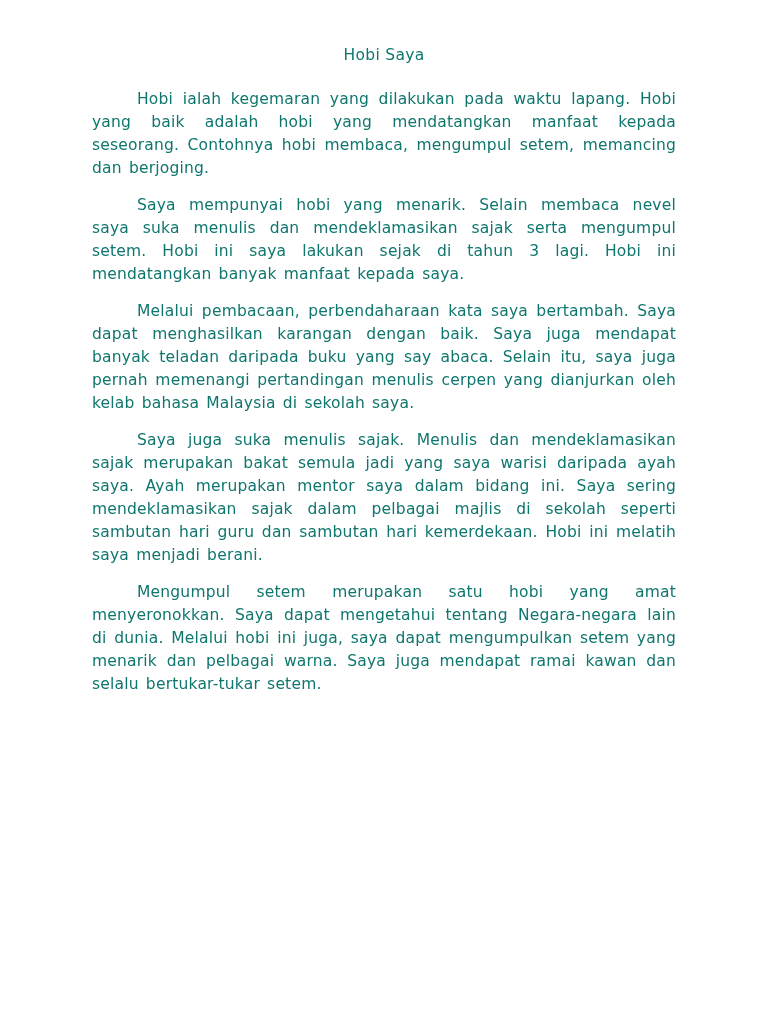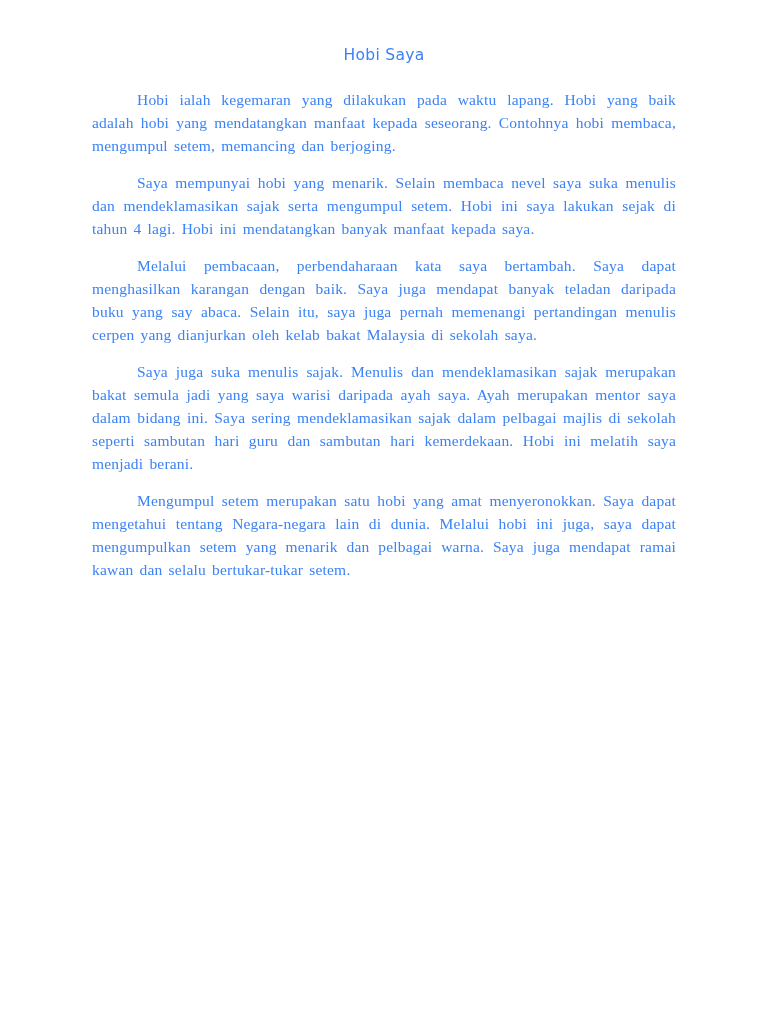--- a/index.html
+++ b/index.html
@@ -8,21 +8,21 @@
     background: #ffffff;
   }
 
   .page {
     position: relative;
     width: 768px;
     height: 1024px;
     margin: 0 auto;
     background: #ffffff;
     font-family: "DejaVu Sans", "Liberation Sans", sans-serif;
-    color: #3b82f6;
+    color: #0f766e;
     overflow: hidden;
   }
 
   .doc-body {
     padding: 44px 92px 0 92px;
   }
 
   .doc-title {
     text-align: center;
     font-size: 15.5px;
@@ -33,36 +33,35 @@
   }
 
   .doc-paragraph {
     font-size: 15.5px;
     line-height: 23px;
     text-align: justify;
     text-indent: 45px;
     word-spacing: 2px;
     letter-spacing: 0.2px;
     margin-bottom: 14px;
-    font-family: Liberation Serif, serif;
   }
 </style>
 </head>
 <body>
 
 <div class="page">
   <div class="doc-body">
 
     <h1 class="doc-title">Hobi Saya</h1>
 
     <p class="doc-paragraph">Hobi ialah kegemaran yang dilakukan pada waktu lapang. Hobi yang baik adalah hobi yang mendatangkan manfaat kepada seseorang. Contohnya hobi membaca, mengumpul setem, memancing dan berjoging.</p>
 
-    <p class="doc-paragraph">Saya mempunyai hobi yang menarik. Selain membaca nevel saya suka menulis dan mendeklamasikan sajak serta mengumpul setem. Hobi ini saya lakukan sejak di tahun 4 lagi. Hobi ini mendatangkan banyak manfaat kepada saya.</p>
+    <p class="doc-paragraph">Saya mempunyai hobi yang menarik. Selain membaca nevel saya suka menulis dan mendeklamasikan sajak serta mengumpul setem. Hobi ini saya lakukan sejak di tahun 3 lagi. Hobi ini mendatangkan banyak manfaat kepada saya.</p>
 
-    <p class="doc-paragraph">Melalui pembacaan, perbendaharaan kata saya bertambah. Saya dapat menghasilkan karangan dengan baik. Saya juga mendapat banyak teladan daripada buku yang say abaca. Selain itu, saya juga pernah memenangi pertandingan menulis cerpen yang dianjurkan oleh kelab bakat Malaysia di sekolah saya.</p>
+    <p class="doc-paragraph">Melalui pembacaan, perbendaharaan kata saya bertambah. Saya dapat menghasilkan karangan dengan baik. Saya juga mendapat banyak teladan daripada buku yang say abaca. Selain itu, saya juga pernah memenangi pertandingan menulis cerpen yang dianjurkan oleh kelab bahasa Malaysia di sekolah saya.</p>
 
     <p class="doc-paragraph">Saya juga suka menulis sajak. Menulis dan mendeklamasikan sajak merupakan bakat semula jadi yang saya warisi daripada ayah saya. Ayah merupakan mentor saya dalam bidang ini. Saya sering mendeklamasikan sajak dalam pelbagai majlis di sekolah seperti sambutan hari guru dan sambutan hari kemerdekaan. Hobi ini melatih saya menjadi berani.</p>
 
     <p class="doc-paragraph">Mengumpul setem merupakan satu hobi yang amat menyeronokkan. Saya dapat mengetahui tentang Negara-negara lain di dunia. Melalui hobi ini juga, saya dapat mengumpulkan setem yang menarik dan pelbagai warna. Saya juga mendapat ramai kawan dan selalu bertukar-tukar setem.</p>
 
 
   </div>
 </div>
 
 </body></html>

